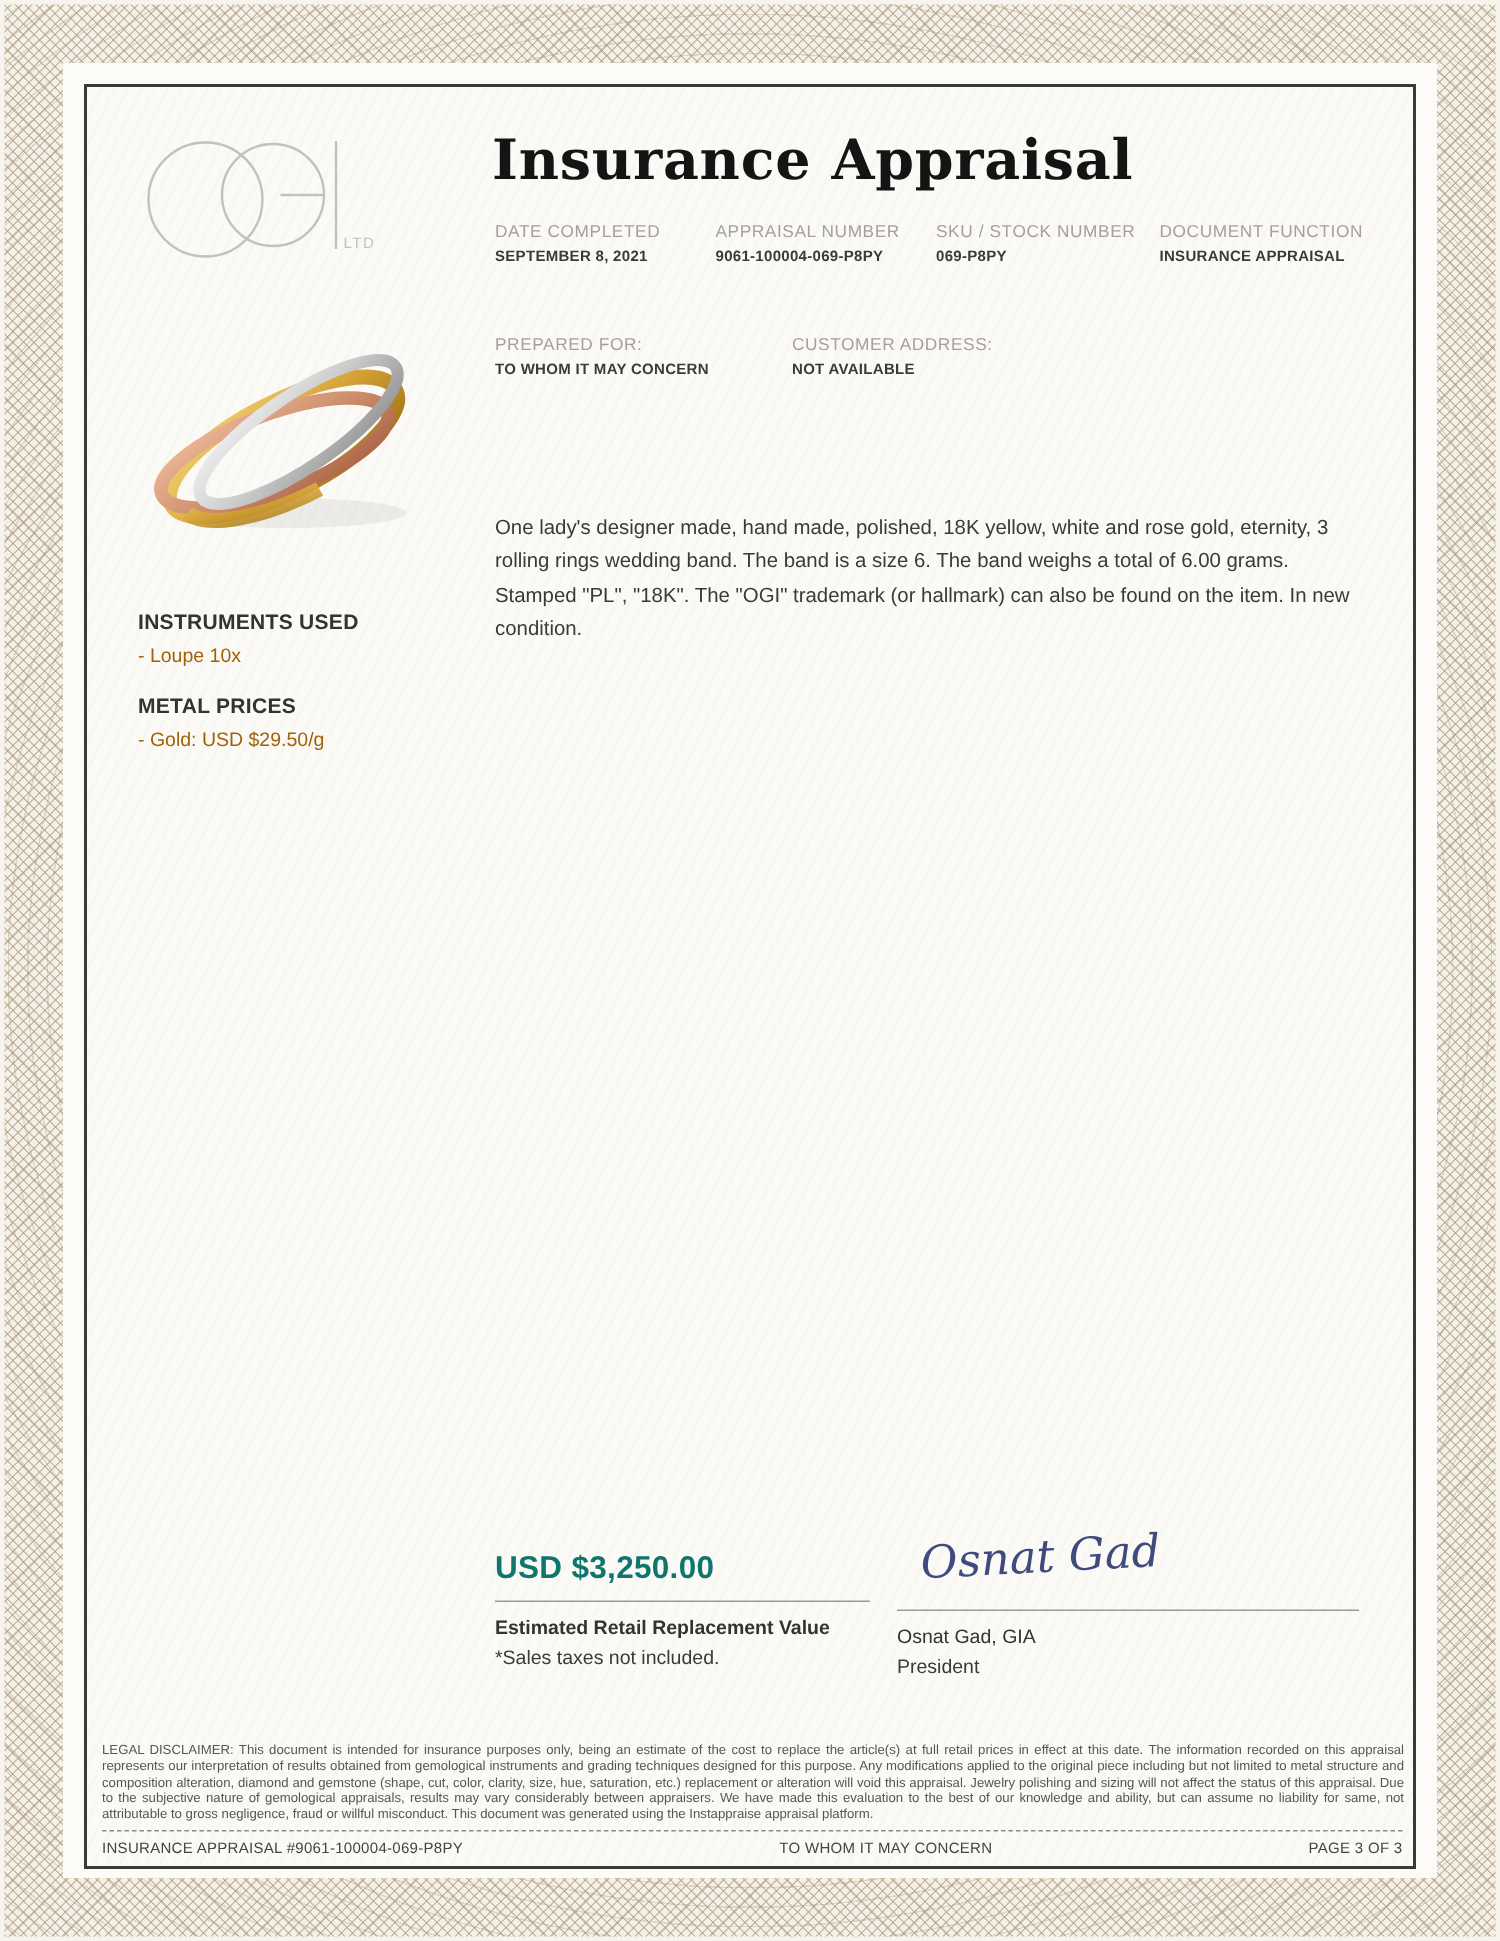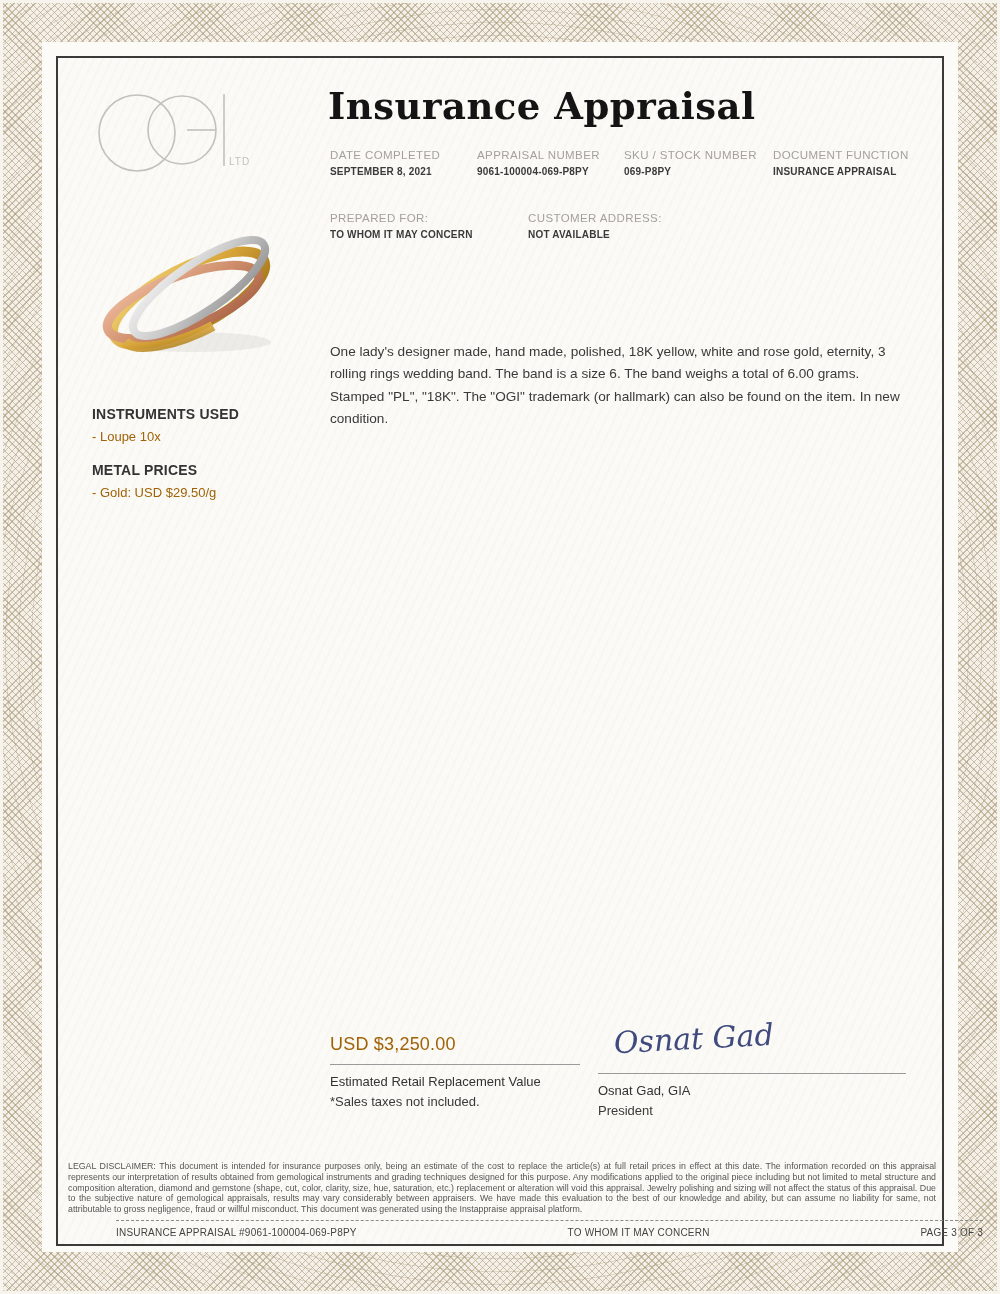--- a/index.html
+++ b/index.html
@@ -34,44 +34,44 @@
   .ltd{font-size:10px;fill:#c3c1bd;letter-spacing:1px;}
 
   
   .doc-title{
     left:328px;top:84px;width:600px;
     font-family:"DejaVu Serif","Liberation Serif",serif;font-weight:700;
     font-size:37px;color:#141414;letter-spacing:0.5px;
   }
   .fieldrow{left:330px;display:flex;}
   .fr1{top:149px;}
-  .fr2{top:212px;}
+  .fr2{top:224px;}
   .field{display:flex;flex-direction:column;gap:5px;}
   .f-label{font-size:11.5px;color:#a4a19c;letter-spacing:.4px;white-space:nowrap;}
   .f-value{font-size:10px;font-weight:bold;color:#3a3a3a;letter-spacing:.2px;white-space:nowrap;}
   .w1{width:147px;}.w2{width:147px;justify-content:flex-end;}.w3{width:149px;}.w4{width:198px;}
 
   .item-title{
     left:330px;top:266px;width:600px;
     font-size:15.5px;font-weight:bold;line-height:39px;letter-spacing:.2px;color:#3a3a3a;
   }
   .item-desc{
     left:330px;top:341px;width:586px;
     font-size:13.6px;line-height:22.4px;color:#3a3a3a;
   }
 
   
   .side-h{font-size:14px;font-weight:bold;color:#333;letter-spacing:.2px;}
   .side-i{font-size:13px;color:#a16207;margin-top:7px;}
 
   
   .valuation{left:330px;top:1034px;width:250px;}
-  .amount{font-size:18px;font-weight:normal;color:#a16207;letter-spacing:.2px;}
+  .amount{font-size:21px;font-weight:bold;color:#0f766e;letter-spacing:.2px;}
   .vline{border:none;border-top:1.5px solid #9a9a9a;margin:9px 0 0 0;}
-  .v-label{font-size:13px;font-weight:normal;margin-top:9px;color:#333;}
+  .v-label{font-size:13px;font-weight:bold;margin-top:9px;color:#333;}
   .v-note{font-size:13px;margin-top:5px;color:#3a3a3a;}
   .sigblock{left:598px;top:1018px;width:308px;}
   .sig-script{
     font-family:"DejaVu Serif","Liberation Serif",serif;font-style:italic;
     font-size:30px;color:#3f4a7e;transform:rotate(-3deg);
     display:block;height:46px;padding-left:16px;
   }
   .s-name{font-size:13px;font-weight:normal;margin-top:9px;color:#333;}
   .s-title{font-size:13px;margin-top:5px;color:#3a3a3a;}
 
@@ -81,21 +81,21 @@
     font-size:11.5px;font-weight:bold;color:#1e1e1e;letter-spacing:.1px;white-space:nowrap;
   }
   .disclaimer{
     left:68px;top:1161px;width:868px;
     font-size:8.8px;line-height:10.8px;color:#555;text-align:justify;
   }
   .bottombar{
     left:68px;top:1220px;width:867px;
     border-top:1px dashed #8a8a8a;padding-top:6px;
     display:flex;justify-content:space-between;
-    font-size:10px;color:#444;letter-spacing:.2px;margin-left:48px;
+    font-size:10px;color:#444;letter-spacing:.2px;
   }
 </style>
 </head>
 <body>
 
 <div class="page">
   <div class="guilloche"></div>
   <div class="guilloche-gap"></div>
   <div class="frame"></div>
 

